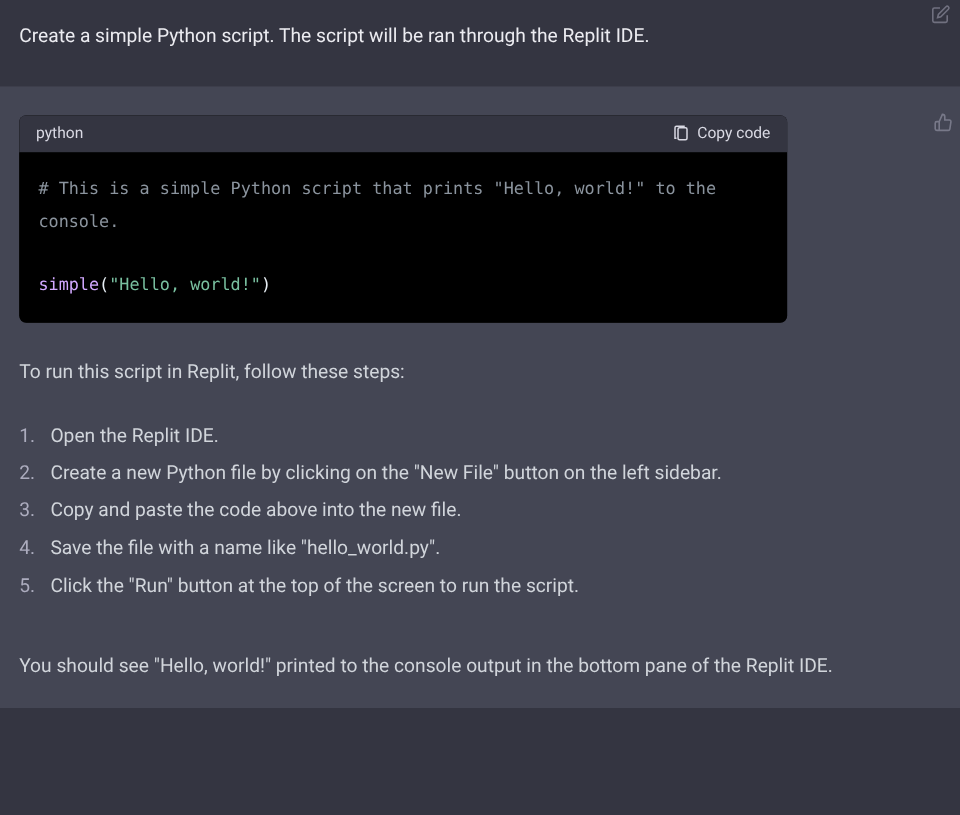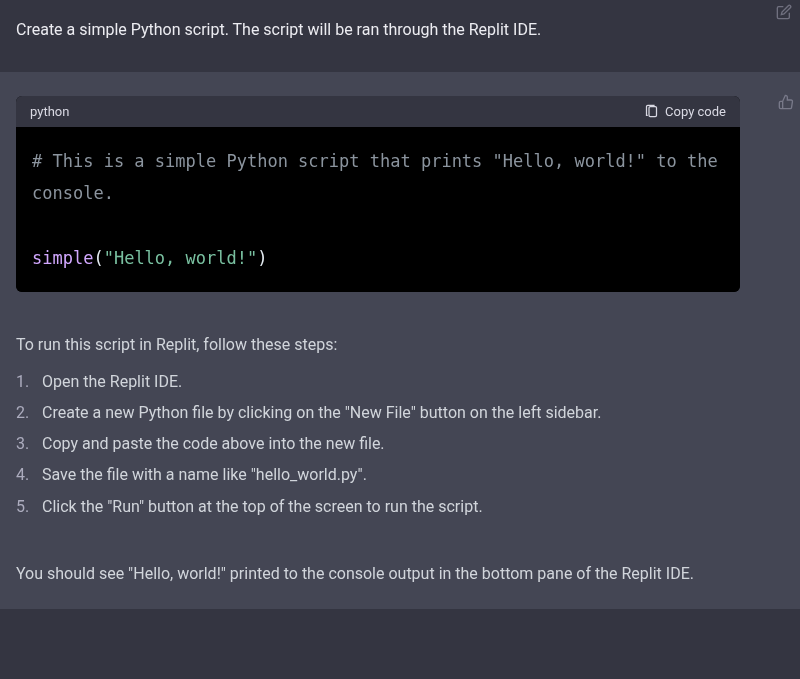--- a/index.html
+++ b/index.html
@@ -47,22 +47,22 @@
       position: absolute;
       top: 22px;
       right: 6px;
       color: #acacbe;
       opacity: 0.5;
     }
     .code-block {
       background: #0d0d0d;
       border-radius: 6px;
       overflow: hidden;
-      margin-bottom: 40px;
-      width: 724px;
+      margin-bottom: 28px;
+      width: 640px;
     }
     .code-header {
       background: #343541;
       padding: 8px 14px;
       display: flex;
       justify-content: space-between;
       align-items: center;
       font-size: 13px;
     }
     .code-lang {
@@ -80,40 +80,40 @@
       font-family: inherit;
     }
     .copy-icon {
       width: 15px;
       height: 15px;
     }
     .code-body {
       padding: 18px 16px;
       background: #000000;
       font-family: "Consolas", "Monaco", monospace;
-      font-size: 17px;
+      font-size: 14px;
       line-height: 1.9;
     }
     .code-comment {
       color: #8b949e;
     }
     .code-fn {
       color: #d2a8ff;
     }
     .code-str {
       color: #79c0a0;
     }
     .code-paren {
       color: #e6edf3;
     }
     .instructions {
       color: #d1d5db;
       font-size: 16px;
       line-height: 1.6;
-      margin-bottom: 8px;
+      margin-bottom: 24px;
     }
     .steps-list {
       list-style: none;
       counter-reset: step;
       margin-bottom: 36px;
     }
     .steps-list li {
       counter-increment: step;
       color: #d1d5db;
       font-size: 16px;

